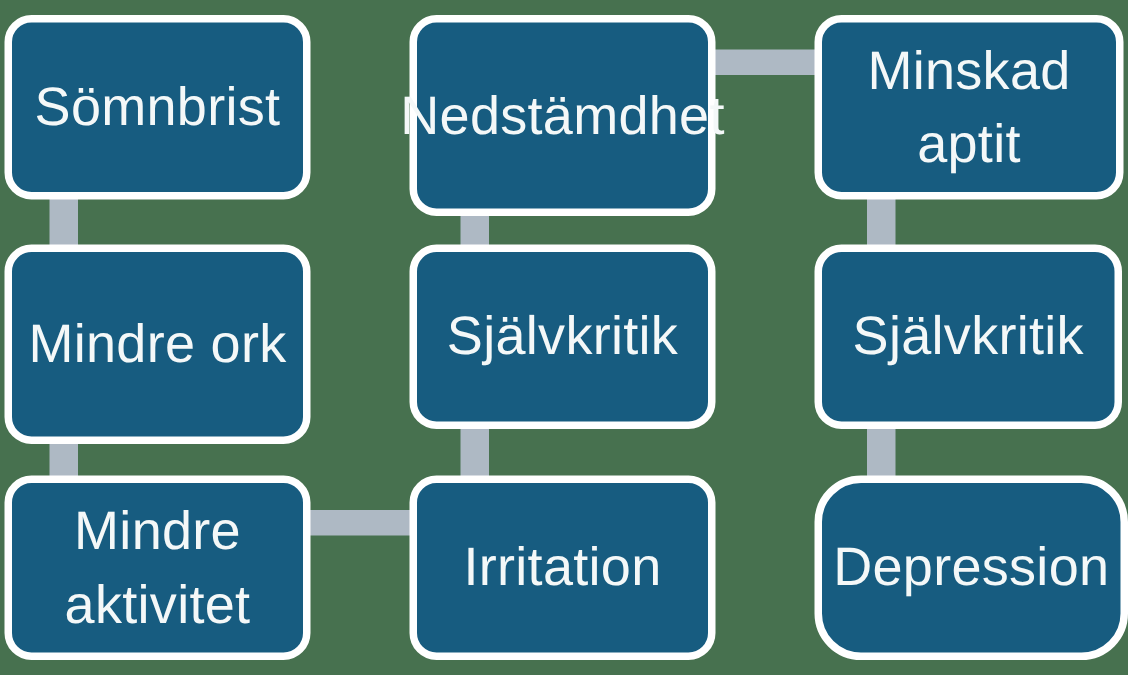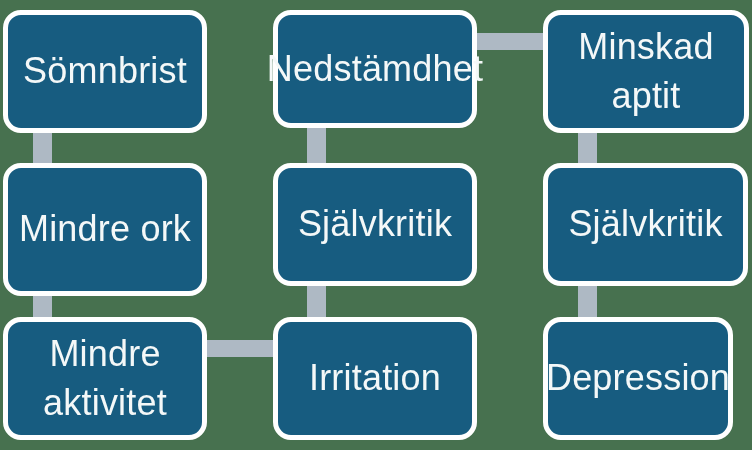--- a/index.html
+++ b/index.html
@@ -54,38 +54,38 @@
       <div class="connector" style="left: 307px; width: 19px; top: 223px; height: 154px;"></div>
       <div class="connector" style="left: 578px; width: 19px; top: 70px; height: 153px;"></div>
       <div class="connector" style="left: 578px; width: 19px; top: 223px; height: 154px;"></div>
       <div class="connector" style="top: 33px; height: 17px; left: 373px; width: 270px;"></div>
       <div class="connector" style="top: 340px; height: 17px; left: 103px; width: 270px;"></div>
     </div>
   <div id="boxes-layer">
       <div class="box" style="left: 3px; top: 10px; width: 204px; height: 123px;">
         <span class="box-label">Sömnbrist</span>
       </div>
-      <div class="box" style="left: 273px; top: 10px; width: 204px; height: 118px;">
+      <div class="box" style="left: 273px; top: 10px; width: 204px; height: 134px;">
         <span class="box-label">Nedstämdhet</span>
       </div>
       <div class="box" style="left: 543px; top: 10px; width: 206px; height: 123px;">
         <span class="box-label">Minskad aptit</span>
       </div>
       <div class="box" style="left: 3px; top: 163px; width: 204px; height: 133px;">
         <span class="box-label">Mindre ork</span>
       </div>
       <div class="box" style="left: 273px; top: 163px; width: 204px; height: 123px;">
         <span class="box-label">Självkritik</span>
       </div>
       <div class="box" style="left: 543px; top: 163px; width: 205px; height: 123px;">
         <span class="box-label">Självkritik</span>
       </div>
       <div class="box" style="left: 3px; top: 317px; width: 204px; height: 123px;">
         <span class="box-label">Mindre aktivitet</span>
       </div>
       <div class="box" style="left: 273px; top: 317px; width: 204px; height: 123px;">
         <span class="box-label">Irritation</span>
       </div>
-      <div class="box" style="left: 543px; top: 317px; width: 190px; height: 123px;">
+      <div class="box" style="left: 543px; top: 317px; width: 209px; height: 123px; border-radius: 31px;">
         <span class="box-label">Depression</span>
       </div>
     </div>
 </div>
 
 </body></html>

